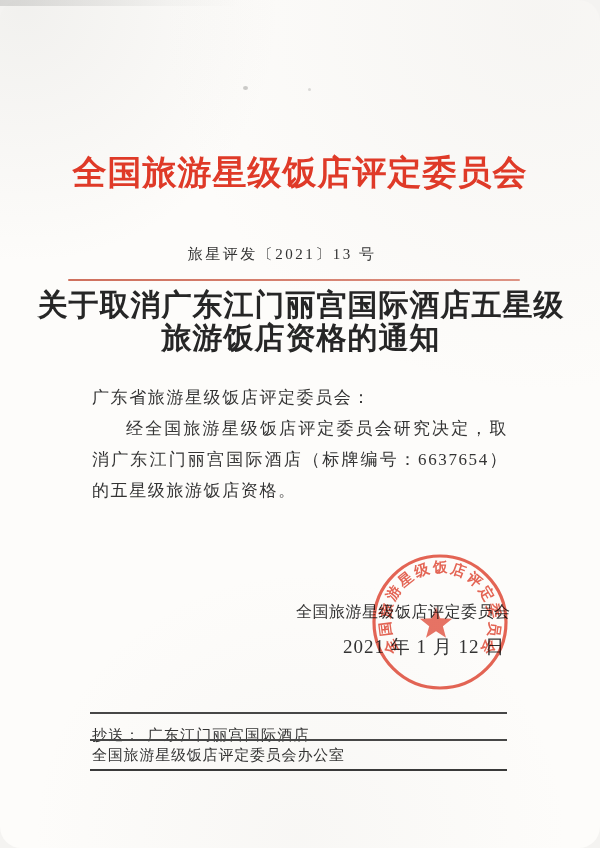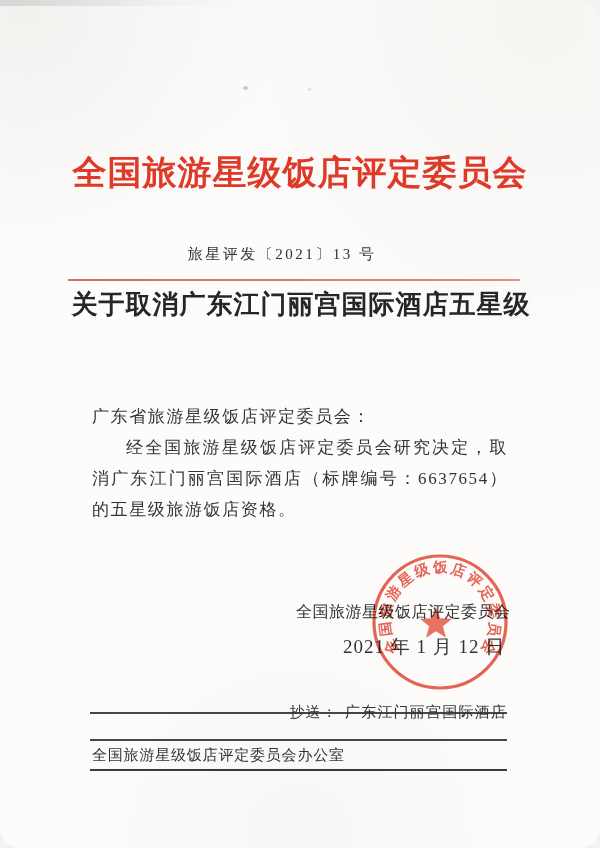--- a/index.html
+++ b/index.html
@@ -39,27 +39,27 @@
     font-size:15px;letter-spacing:2.5px;color:#333;
     white-space:nowrap;
   }
   .red-divider{
     position:absolute;top:279px;left:68px;width:452px;height:2px;
     background:linear-gradient(to right,#cf705d,#dd9384);
     border-radius:1px;
   }
   .doc-title{
     position:absolute;top:288px;left:32px;right:30px;margin:0;
-    text-align:center;font-size:26px;font-weight:bold;
+    text-align:center;font-size:30px;font-weight:bold;
     line-height:33px;letter-spacing:1px;color:#262626;
   }
   .body-text{
     position:absolute;top:382px;left:92px;width:416px;
     font-size:17px;line-height:31px;letter-spacing:1.6px;
-    text-align:justify;color:#343434;margin-top:19px;
+    text-align:justify;color:#343434;
   }
   .body-text p{margin:0;}
   .body-text .para{text-indent:2em;}
 
   .signature{
     position:absolute;top:602px;right:90px;width:214px;
     text-align:center;color:#333;
   }
   .sig-org{font-size:16px;letter-spacing:.5px;white-space:nowrap;}
   .sig-date{margin-top:11px;font-size:19px;letter-spacing:1px;transform:translateX(21px);white-space:nowrap;}
@@ -71,22 +71,22 @@
   .seal .ring{fill:none;stroke:#e2503e;stroke-width:3.2;}
   .seal .star{fill:#e2503e;opacity:.9;}
   .seal .arc-text{fill:#e2503e;font-size:14.5px;font-weight:bold;
     font-family:"Liberation Serif","DejaVu Serif",serif;}
 
   .fline{position:absolute;left:90px;width:417px;background:#474747;height:1.5px;}
   .fl1{top:712px;}
   .fl2{top:739px;}
   .fl3{top:769px;height:2.2px;background:#3a3a3a;}
   .cc-row{
-    position:absolute;top:703px;left:92px;width:415px;
-    font-size:15px;letter-spacing:1.2px;color:#333;white-space:nowrap;text-align:right;
+    position:absolute;top:726px;left:92px;width:415px;
+    font-size:15px;letter-spacing:1.2px;color:#333;white-space:nowrap;
   }
   .cc-row .cc-label{margin-right:7px;}
   .issuer-row{
     position:absolute;top:746px;left:92px;width:415px;
     display:flex;justify-content:space-between;align-items:baseline;
     font-size:15px;letter-spacing:.8px;color:#333;white-space:nowrap;gap:15px;
   }
 </style>
 </head>
 <body>
@@ -98,20 +98,21 @@
   <div class="speck s2"></div>
 
   <h1 class="org-title">全国旅游星级饭店评定委员会</h1>
 
   <div class="doc-number">旅星评发〔2021〕13 号</div>
 
   <div class="red-divider"></div>
 
   <h2 class="doc-title">
     <span>关于取消广东江门丽宫国际酒店五星级</span><br>
+    <span>旅游饭店资格的通知</span>
   </h2>
 
   <div class="body-text">
     <p class="salutation">广东省旅游星级饭店评定委员会：</p>
     <p class="para">经全国旅游星级饭店评定委员会研究决定，取消广东江门丽宫国际酒店（标牌编号：6637654）的五星级旅游饭店资格。</p>
   </div>
 
   <div class="signature">
     <div class="sig-org">全国旅游星级饭店评定委员会</div>
     <div class="sig-date">2021 年 1 月 12 日</div>

